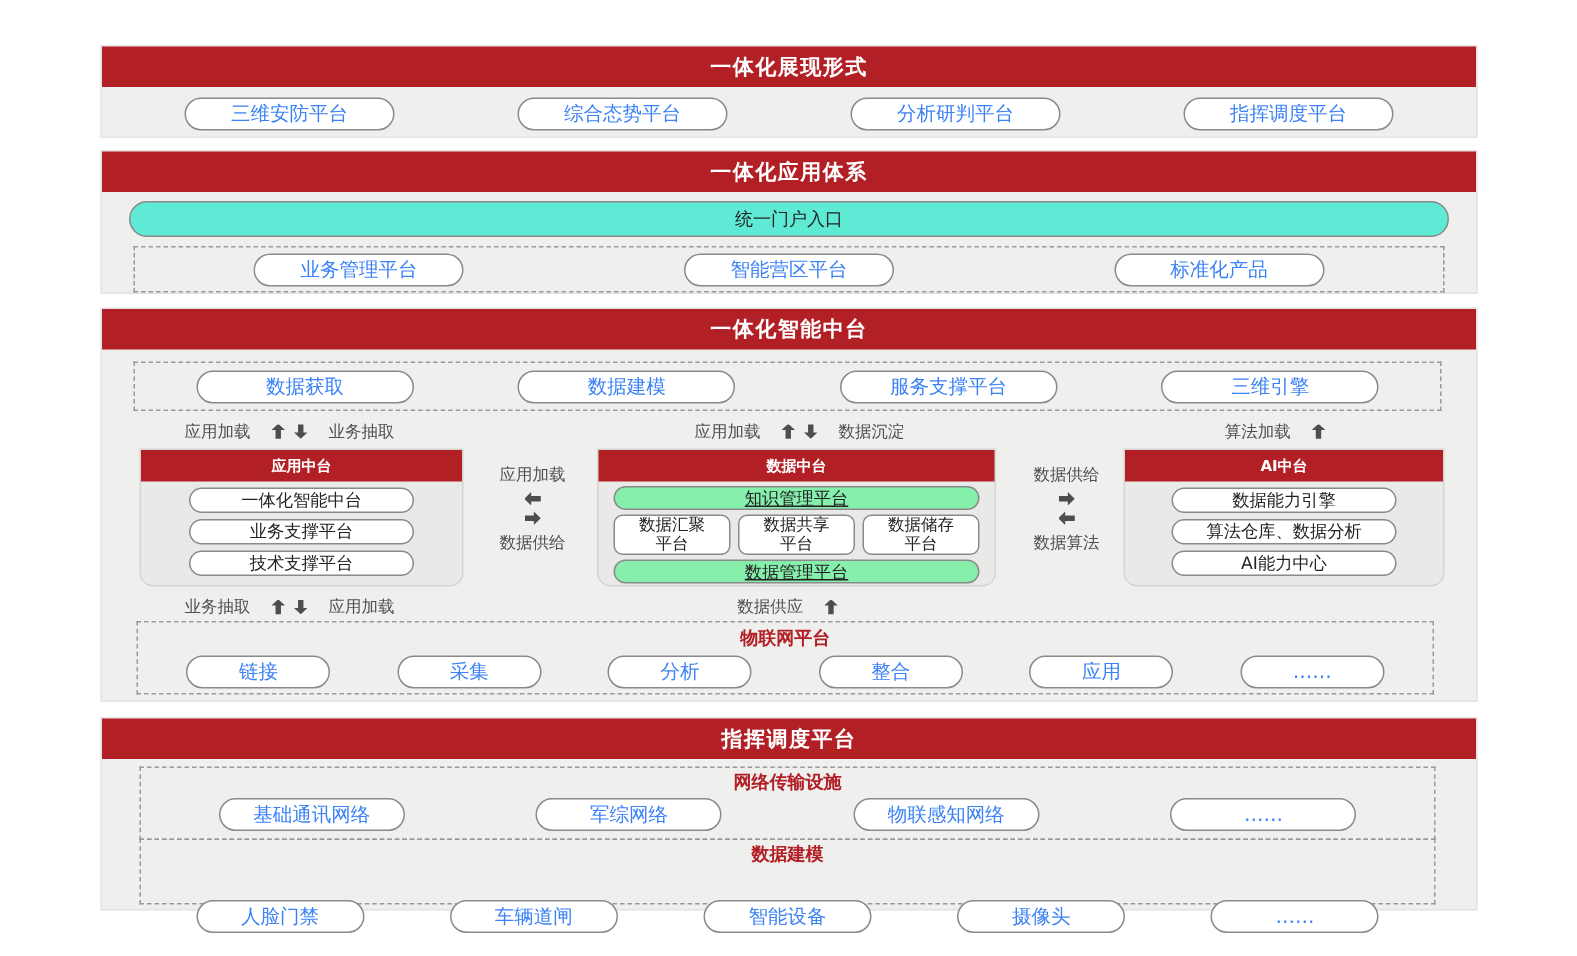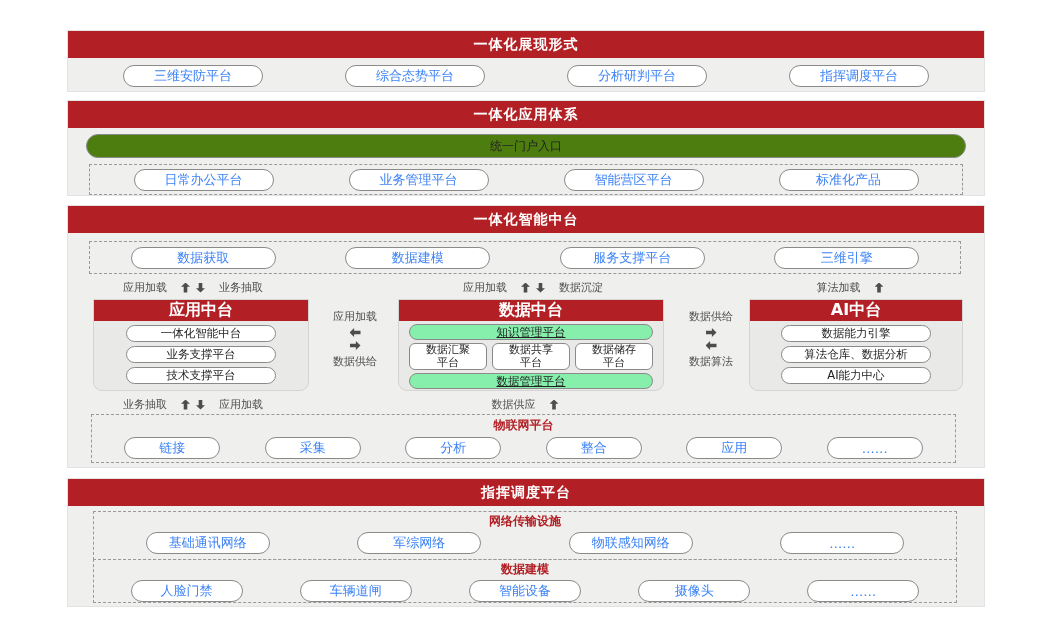--- a/index.html
+++ b/index.html
@@ -17,21 +17,21 @@
   .row-sa { display:flex; justify-content:space-around; align-items:center; }
   .dashed { border:1px dashed #999; }
 
   
   .s1 { top:30px; height:62px; }
   .s1 .body { height:35px; padding:0 14px; }
   .s1 .pill { width:140px; height:22px; }
 
   
   .s2 { top:100px; height:96px; }
-  .portal-pill { margin:6px 18px 0; height:24px; background:#4d7c0f; border:1px solid #8a8a8a;
+  .portal-pill { margin:6px 18px 0; height:24px; background:#5eead4; border:1px solid #8a8a8a;
                  border-radius:13px; display:flex; align-items:center; justify-content:center;
                  font-size:12px; color:#222; }
   .s2 .dash-row { margin:6px 21px 0; height:31px; padding:0 6px; }
   .s2 .pill { width:140px; height:22px; }
 
   
   .s3 { top:205px; height:263px; }
   .s3 .dash-top { position:absolute; top:35px; left:21px; right:23px; height:33px; padding:0 6px; }
   .s3 .pill { width:145px; height:22px; }
 
@@ -43,21 +43,21 @@
 
   .arr { background:#4d4d4d; flex:0 0 auto; }
   .arr.up    { width:9px;  height:10px; clip-path:polygon(50% 0,100% 42%,70% 42%,70% 100%,30% 100%,30% 42%,0 42%); }
   .arr.down  { width:9px;  height:10px; clip-path:polygon(50% 100%,100% 58%,70% 58%,70% 0,30% 0,30% 58%,0 58%); }
   .arr.left  { width:11px; height:9px;  clip-path:polygon(0 50%,42% 0,42% 30%,100% 30%,100% 70%,42% 70%,42% 100%); }
   .arr.right { width:11px; height:9px;  clip-path:polygon(100% 50%,58% 0,58% 30%,0 30%,0 70%,58% 70%,58% 100%); }
 
   .center-box { position:absolute; top:93px; height:92px; background:#e9e9e7;
                 border:1px solid #d4d4d2; border-radius:0 0 9px 9px; }
   .center-box .cb-header { height:21px; background:#b22025; color:#fff; font-weight:bold;
-                           font-size:16px; display:flex; align-items:center; justify-content:center;text-align:center; }
+                           font-size:10px; display:flex; align-items:center; justify-content:center;text-align:center; }
   .cb-pill { margin:4px auto 0; width:150px; height:17px; background:#fff; border:1px solid #8a8a8a;
              border-radius:999px; display:flex; align-items:center; justify-content:center;
              font-size:11.5px; color:#222; white-space:nowrap; }
   .dc-pill { margin:3px 10px 0; height:16px; background:#86efac; border:1px solid #8a8a8a;
              border-radius:999px; display:flex; align-items:center; justify-content:center;
              font-size:11.5px; color:#222;text-decoration:underline; }
   .dc-row { display:flex; justify-content:space-between; padding:0 10px; margin-top:3px; }
   .dc-box { width:78px; height:27px; background:#fff; border:1px solid #8a8a8a; border-radius:6px;
             display:flex; align-items:center; justify-content:center; text-align:center;
             font-size:11px; line-height:1.15; color:#222; white-space:pre-line; }
@@ -68,42 +68,41 @@
   .iot-box .pills { margin-top:3px; padding:0 10px; }
   .iot-box .pill { width:96px; height:22px; }
 
   
   .s4 { top:478px; height:129px; }
   .s4 .dash-a { position:absolute; top:32px; left:25px; right:27px; height:49px; }
   .s4 .dash-b { position:absolute; top:80px; left:25px; right:27px; height:44px; }
   .s4 .red-subtitle { margin-top:1px; }
   .s4 .pills { margin-top:2px; padding:0 8px; }
   .s4 .dash-a .pill { width:124px; height:22px; }
-  .s4 .dash-b .pill { width:112px; height:22px; }
+  .s4 .dash-b .pill { width:112px; height:22px;margin-top:20px; }
 </style>
 </head>
 <body>
 
 <div class="canvas">
 
   <div class="section s1">
     <div class="sec-header">一体化展现形式</div>
     <div class="body row-sa">
       <div class="pill">三维安防平台</div>
       <div class="pill">综合态势平台</div>
       <div class="pill">分析研判平台</div>
       <div class="pill">指挥调度平台</div>
     </div>
   </div>
 
   <div class="section s2">
     <div class="sec-header">一体化应用体系</div>
     <div class="portal-pill">统一门户入口</div>
     <div class="dash-row dashed row-sa">
-      <div class="pill">日常办公平台</div>
       <div class="pill">业务管理平台</div>
       <div class="pill">智能营区平台</div>
       <div class="pill">标准化产品</div>
     </div>
   </div>
 
   <div class="section s3">
     <div class="sec-header">一体化智能中台</div>
 
     <div class="dash-top dashed row-sa">

